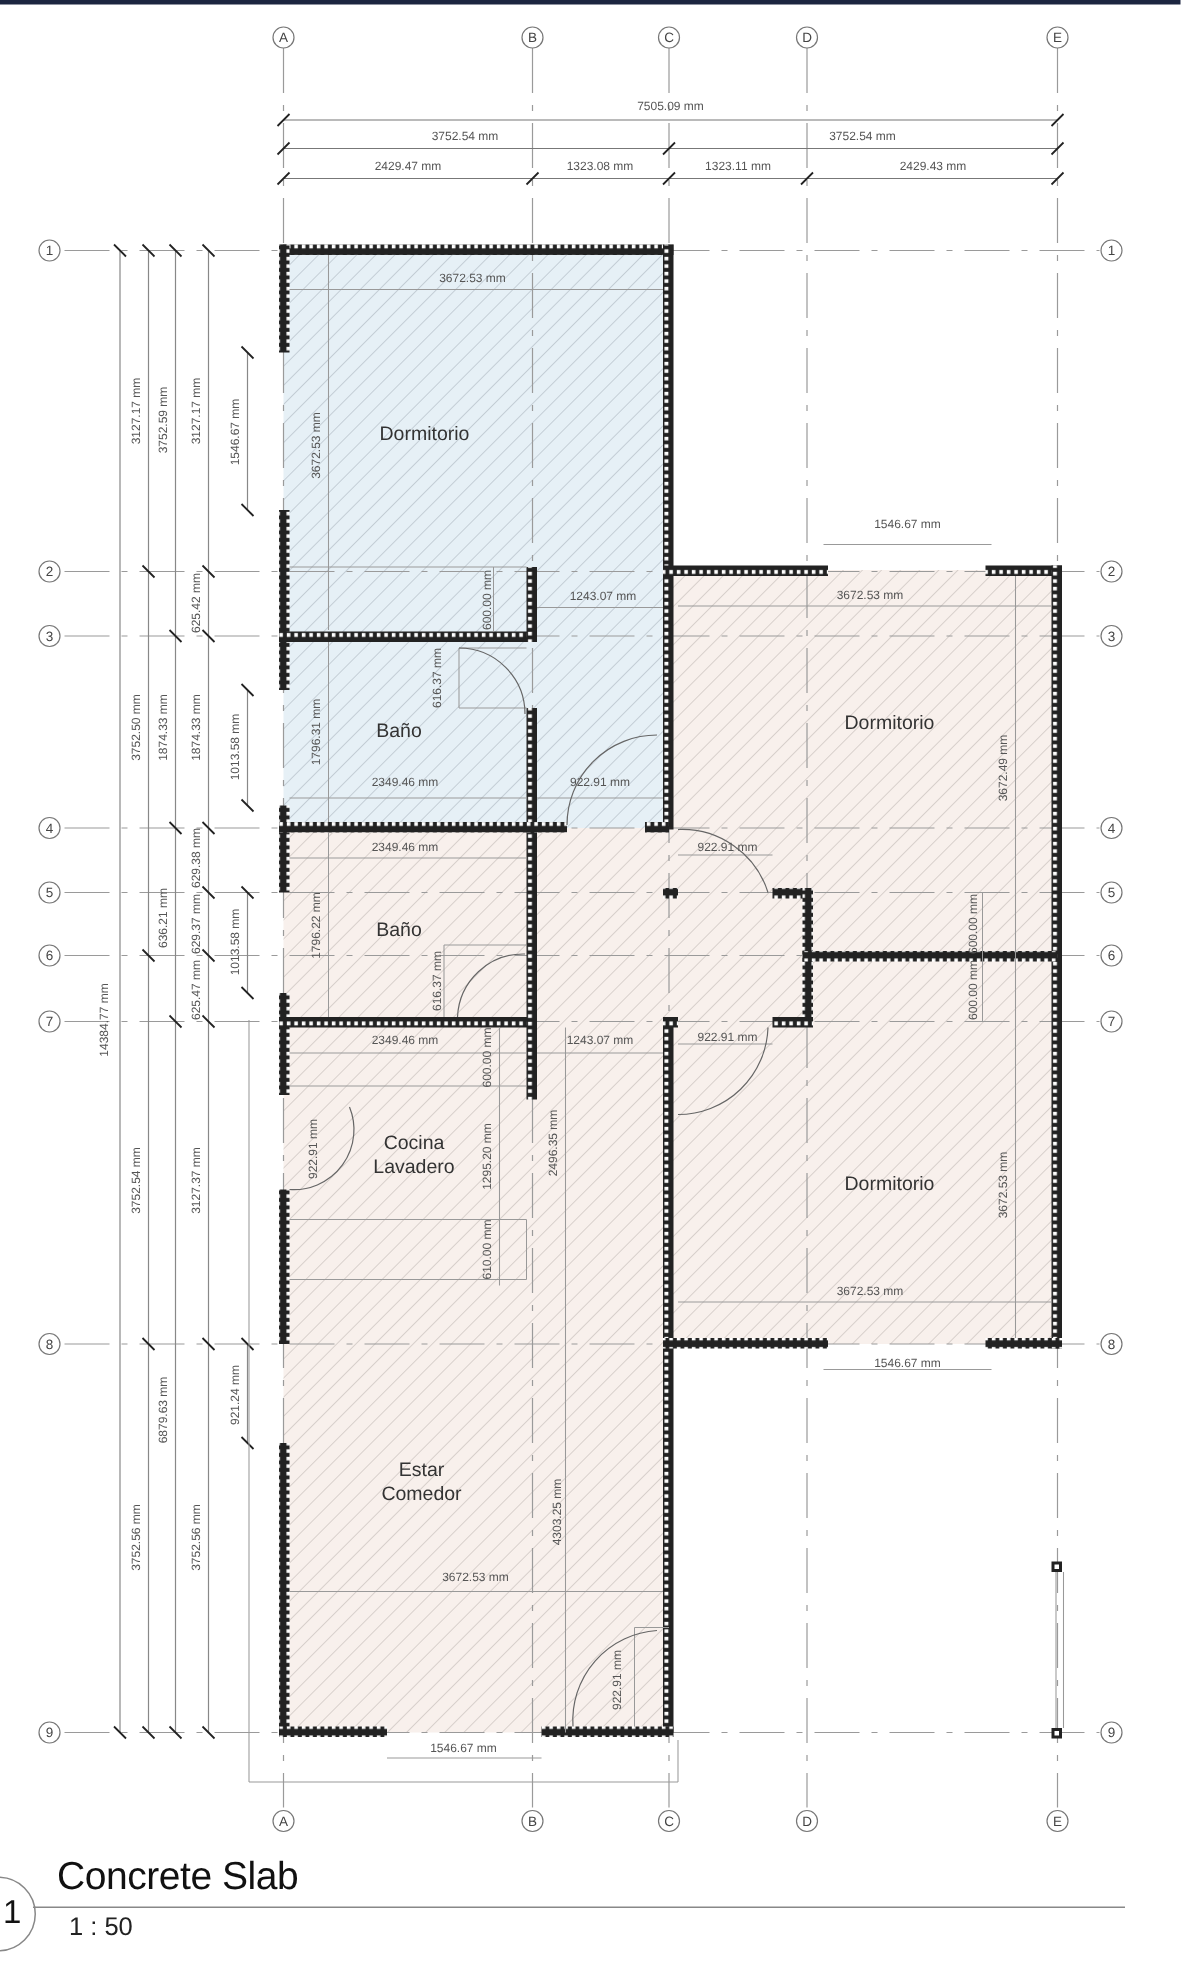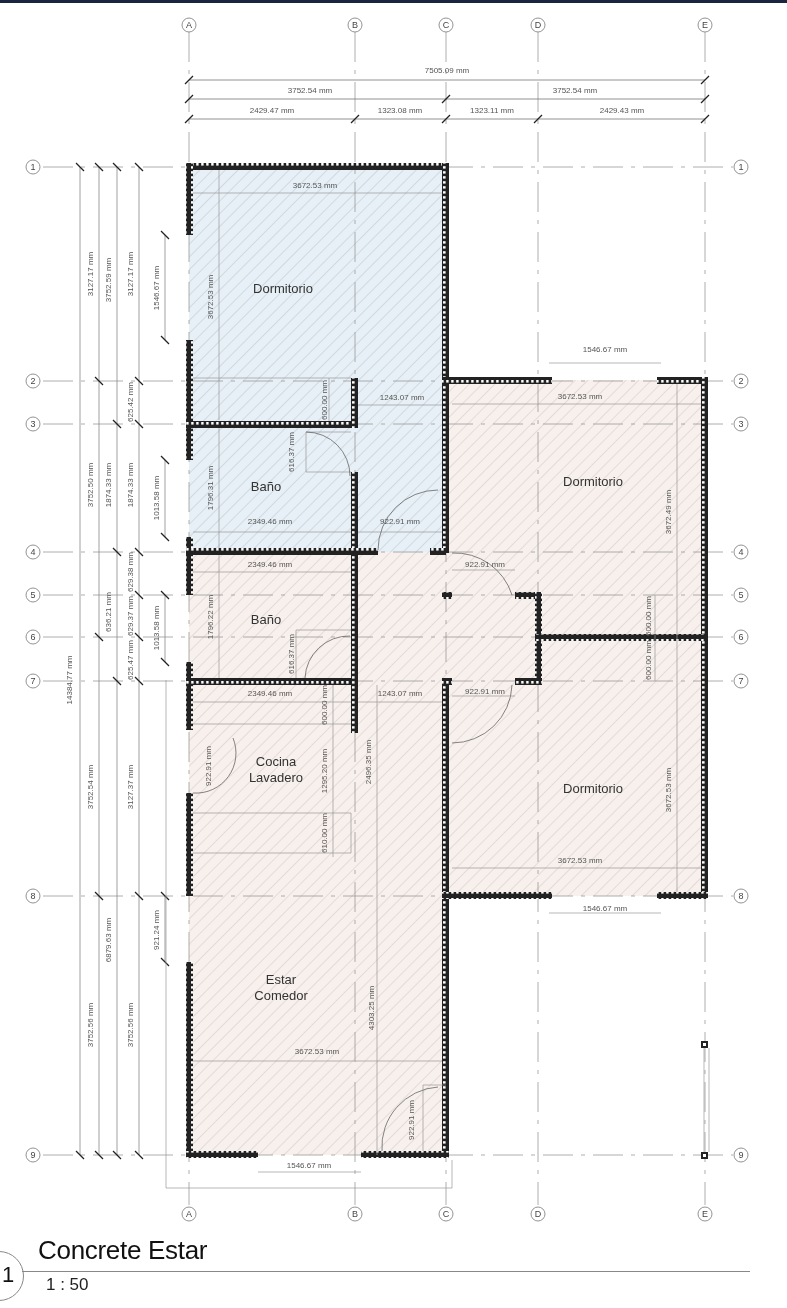--- a/index.html
+++ b/index.html
@@ -412,15 +412,15 @@
     <text class="room" x="276" y="782" text-anchor="middle">Lavadero</text>
     <text class="room" x="281" y="984" text-anchor="middle">Estar</text>
     <text class="room" x="281" y="1000" text-anchor="middle">Comedor</text>
     <text class="room" x="593" y="486" text-anchor="middle">Dormitorio</text>
     <text class="room" x="593" y="793" text-anchor="middle">Dormitorio</text>
   </g>
 </svg>
 
 <div class="view-circle"></div>
 <div class="view-num">1</div>
-<div class="title">Concrete Estar</div>
+<div class="title">Concrete Slab</div>
 <div class="title-line"></div>
 <div class="scale">1 : 50</div>
 
 </body></html>

